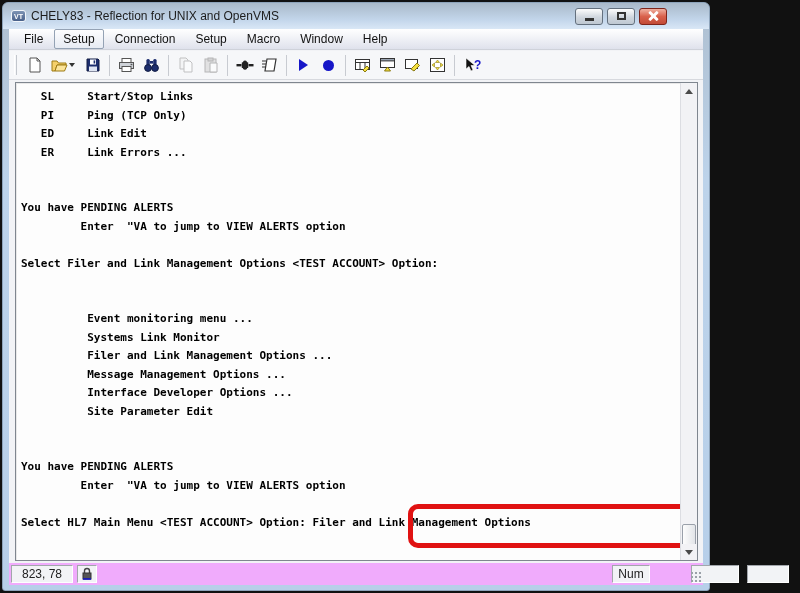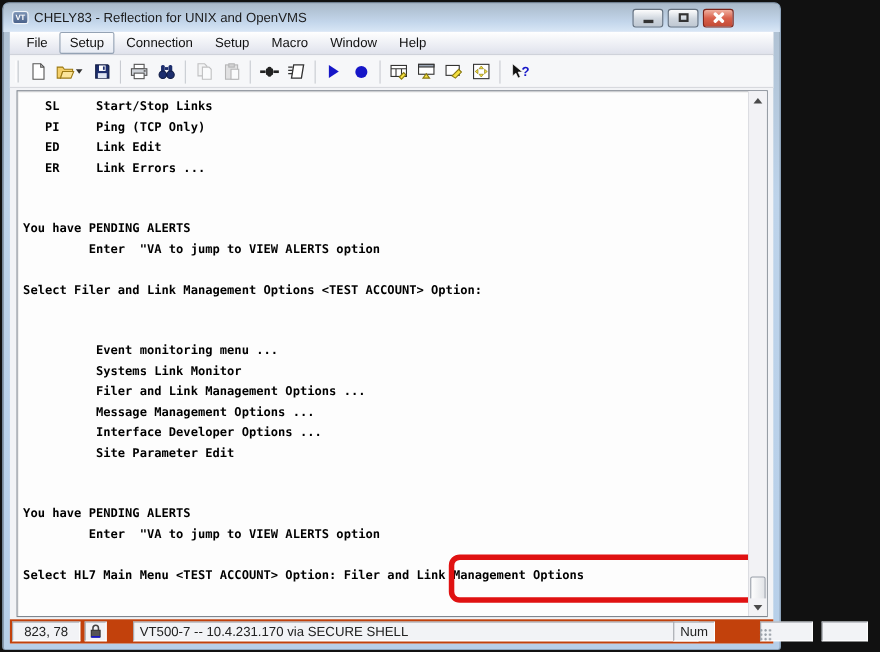--- a/index.html
+++ b/index.html
@@ -54,21 +54,21 @@
   .cursor-block{position:absolute;left:700px;top:433px;width:9px;height:16px;background:#000;}
   .hl-box{position:absolute;left:392px;top:421px;width:348px;height:44px;border:5px solid #e01212;border-radius:10px;pointer-events:none;}
   
   .scrollbar{position:absolute;right:0;top:0;bottom:0;width:17px;background:#f2f2f5;border-left:1px solid #dcdde2;}
   .sb-btn{position:absolute;left:0;right:0;height:16px;display:flex;align-items:center;justify-content:center;background:#f2f2f5;}
   .sb-up{top:0;} .sb-down{bottom:0;}
   .tri-up{width:0;height:0;border-left:4px solid transparent;border-right:4px solid transparent;border-bottom:5px solid #4a4a4a;}
   .tri-down{width:0;height:0;border-left:4px solid transparent;border-right:4px solid transparent;border-top:5px solid #4a4a4a;}
   .sb-thumb{position:absolute;left:1px;width:14px;top:441px;height:23px;background:linear-gradient(90deg,#fdfdfd,#e2e4e8);border:1px solid #9aa0aa;border-radius:2px;}
   
-  .statusbar{position:absolute;left:0;right:0;bottom:0;height:22px;background:#c2410c;font-size:12px;color:#222;margin-top:32px;}
+  .statusbar{position:absolute;left:0;right:0;bottom:0;height:22px;background:#f0abfc;font-size:12px;color:#222;margin-top:32px;}
   .sb-panel{position:absolute;top:2px;height:18px;border:1px solid;border-color:#a2a6ac #fff #fff #a2a6ac;display:flex;align-items:center;padding:0 5px;background:#f2f3f6;}
   .p-pos{left:2px;width:62px;justify-content:center;}
   .p-lock{left:68px;width:20px;justify-content:center;padding:0;}
   .p-conn{left:112px;width:514px;}
   .p-num{left:603px;width:38px;justify-content:center;}
   .p-e1{left:682px;width:48px;}
   .p-e2{left:738px;width:42px;}
   .grip{position:absolute;right:1px;bottom:2px;width:12px;height:12px;
         background-image:radial-gradient(circle,#9aa0a8 1px,transparent 1.2px);
         background-size:4px 4px;background-position:bottom right;}
@@ -276,21 +276,20 @@
 
       <div class="statusbar">
         <div class="sb-panel p-pos">823, 78</div>
         <div class="sb-panel p-lock">
           <svg width="12" height="14" viewBox="0 0 12 14">
             <path d="M3.5 6V4a2.5 2.5 0 0 1 5 0v2" fill="none" stroke="#444" stroke-width="1.4"></path>
             <rect x="2" y="6" width="8" height="6" fill="#555" stroke="#333"></rect>
             <rect x="2" y="11.2" width="8" height="1.6" fill="#1616c8"></rect>
           </svg>
         </div>
-        <div class="sb-panel p-conn">VT500-7 -- 10.4.231.170 via SECURE SHELL</div>
         <div class="sb-panel p-num">Num</div>
         <div class="sb-panel p-e1"></div>
         <div class="sb-panel p-e2"></div>
         <div class="grip"></div>
       </div>
 
     </div>
   </div>
 </div>
 

